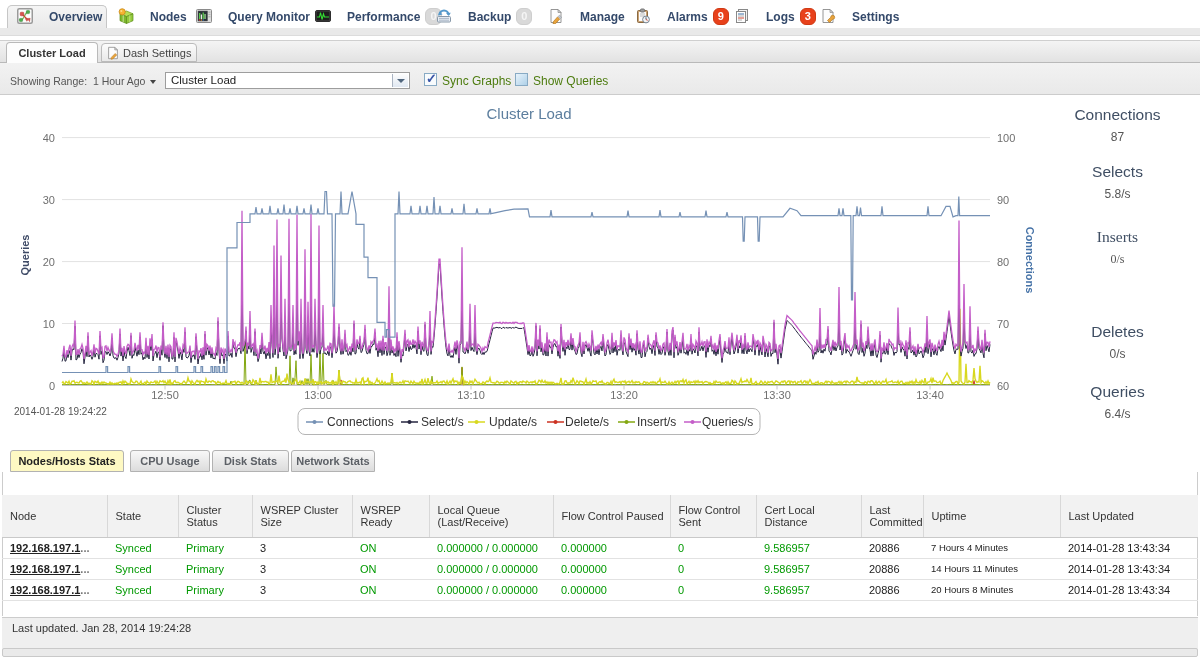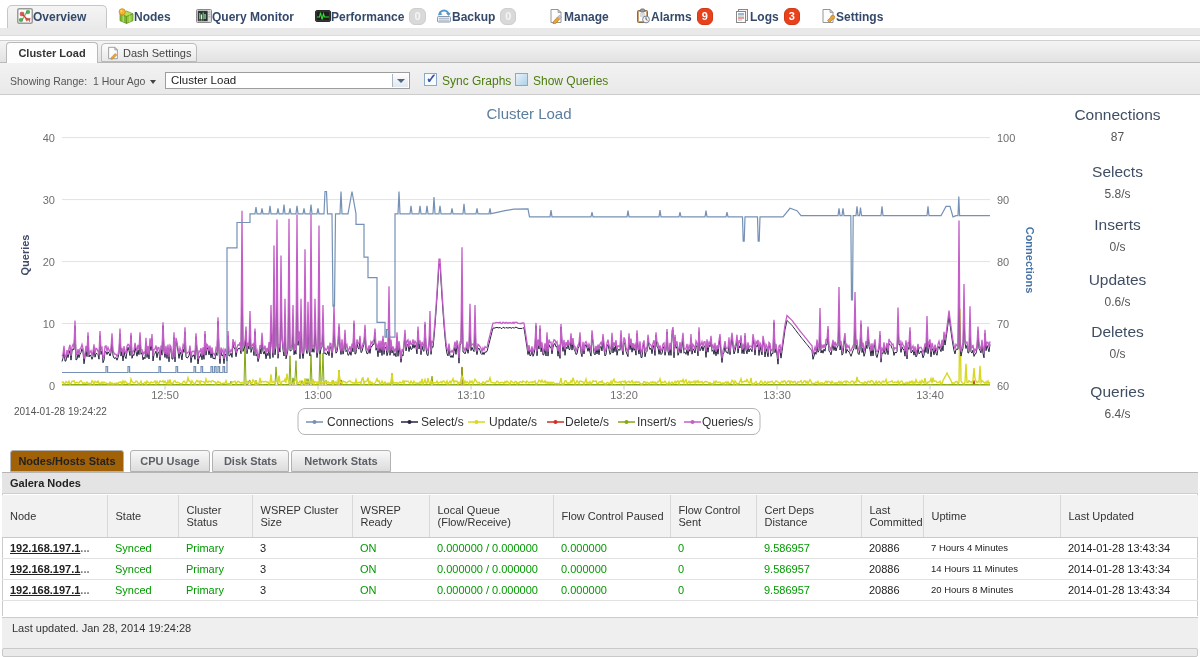--- a/index.html
+++ b/index.html
@@ -3,21 +3,21 @@
 <meta charset="utf-8">
 <style>
 * { margin:0; padding:0; box-sizing:border-box; }
 html,body { width:1200px; height:657px; background:#fff; font-family:"Liberation Sans",sans-serif; overflow:hidden; }
 #page { position:relative; width:1200px; height:657px; }
 
 #navstrip { position:absolute; left:0; top:28px; width:1200px; height:8px; background:#e9e9e9; border-bottom:1px solid #dcdcdc; }
 #navtab-active { position:absolute; left:7px; top:5px; width:100px; height:24px; background:linear-gradient(#f5f5f5,#e9e9e9); border:1px solid #c6c6c6; border-bottom:none; border-radius:5px 5px 0 0; }
 .navitem { position:absolute; top:8px; height:17px; white-space:nowrap; font-size:12px; font-weight:bold; color:#34496a; }
 .navitem svg { vertical-align:-3px; }
-.navitem .lbl { margin-left:0; }
+.navitem .lbl { margin-left:16px; }
 .badge { display:inline-block; margin-left:5px; min-width:9px; padding:1px 4px 2px; border-radius:6px; font-size:11px; text-align:center; vertical-align:1px;}
 .badge.gray { background:#d9d9d9; color:#f5f5f5; border:1px solid #cecece;}
 .badge.red { background:#e8411b; color:#fff; border:1px solid #d03a14;}
 
 #tabbar2 { position:absolute; left:0; top:40px; width:1200px; height:23px; background:linear-gradient(#f4f4f4,#e2e2e2); border-top:1px solid #cfcfcf; border-bottom:1px solid #b9b9b9; }
 .tab2 { position:absolute; font-size:11px; color:#333; }
 #tab2-active { left:6px; top:42px; height:21px; width:92px; background:#fdfdfd; border:1px solid #b9b9b9; border-bottom:none; border-radius:4px 4px 0 0; font-weight:bold; line-height:21px; text-align:center; z-index:2;}
 #tab2-dash { left:101px; top:43px; height:19px; width:96px; background:linear-gradient(#fcfcfc,#e8e8e8); border:1px solid #bbb; border-radius:4px 4px 0 0; line-height:19px; color:#444; padding-left:4px;}
 #tab2-dash svg { vertical-align:-3px; margin-right:3px;}
 
@@ -31,24 +31,24 @@
 .cb.checked { background:#f8fbfd; }
 .cb.checked:after { content:"\2713"; position:absolute; left:1px; top:-3px; font-size:13px; font-weight:bold; color:#3a55a8; }
 .cblbl { position:absolute; top:74px; font-size:12px; color:#4d7c0f; }
 
 .stat { position:absolute; left:1055px; width:125px; text-align:center; }
 .stat .t { font-size:15.5px; color:#3f4e63; }
 .stat .v { font-size:12px; color:#555; margin-top:6px; }
 
 #btabs { position:absolute; left:0; top:450px; width:1200px; height:22px; }
 .btab { position:absolute; top:0; height:22px; font-size:11px; font-weight:bold; color:#5c6066; background:linear-gradient(#f8f8f8,#dcdcdc); border:1px solid #b2b2b2; border-radius:3px 3px 0 0; line-height:21px; text-align:center; }
-#btab1 { left:10px; width:114px; background:#a16207; color:#222; z-index:2;}
+#btab1 { left:10px; width:114px; background:#fef9c3; color:#222; z-index:2;}
 #btab2 { left:130px; width:80px; }
 #btab3 { left:212px; width:77px; }
-#btab4 { left:291px; width:100px; }
+#btab4 { left:291px; width:84px; }
 #gnbar { position:absolute; left:2px; top:472px; width:1196px; height:22px; background:#e4e4e4; border-top:1px solid #b5b5b5; border-bottom:1px solid #cfcfcf; }
 #gnbar span { position:absolute; left:8px; top:4px; font-size:11px; font-weight:bold; color:#222; }
 table#gt { position:absolute; left:2px; top:495px; width:1196px; border-collapse:collapse; table-layout:fixed; font-size:11px; }
 #gt th { background:#f2f2f2; border-left:1px solid #d8d8d8; border-bottom:1px solid #c9c9c9; font-weight:normal; color:#333; text-align:left; padding:4px 4px 4px 8px; height:42px; vertical-align:middle; }
 #gt th:first-child { border-left:none; }
 #gt td { border-bottom:1px solid #e2e2e2; padding:4px 4px 4px 8px; height:21px; color:#222; white-space:nowrap; overflow:hidden; }
 #gt td.g { color:#090; }
 #gt td.node { font-weight:bold; text-decoration:underline; }
 #gt td.node .dots { text-decoration:none; color:#777; display:inline-block; }
 #gt td.up { font-size:9.5px; }
@@ -218,48 +218,41 @@
 </svg>
 
   <div class="stat" style="top:106px;">
       <div class="t">Connections</div>
       <div class="v">87</div>
     </div>
   <div class="stat" style="top:163px;">
       <div class="t">Selects</div>
       <div class="v">5.8/s</div>
     </div>
-  <div class="stat" style="top:216px;">
+  <div class="stat" style="top:228px;font-family:Liberation Serif, serif;">
       <div class="t">Inserts</div>
       <div class="v">0/s</div>
-    </div>
-  <div class="stat" style="top:271px;">
-      <div class="t">Updates</div>
-      <div class="v">0.6/s</div>
     </div>
   <div class="stat" style="top:323px;">
       <div class="t">Deletes</div>
       <div class="v">0/s</div>
     </div>
   <div class="stat" style="top:383px;">
       <div class="t">Queries</div>
       <div class="v">6.4/s</div>
     </div>
 
   <div id="sideL"></div>
     <div id="sideR"></div>
   <div id="btabs">
     <div class="btab" id="btab2">CPU Usage</div>
     <div class="btab" id="btab3">Disk Stats</div>
     <div class="btab" id="btab4">Network Stats</div>
     <div class="btab" id="btab1">Nodes/Hosts Stats</div>
   </div>
-  <div id="gnbar">
-      <span>Galera Nodes</span>
-    </div>
   <table id="gt">
     <colgroup>
       <col style="width:105px">
         <col style="width:71px">
         <col style="width:74px">
         <col style="width:100px">
       <col style="width:77px">
         <col style="width:124px">
         <col style="width:117px">
         <col style="width:86px">
@@ -268,24 +261,24 @@
         <col style="width:137px">
         <col>
     </colgroup>
     <tbody>
         <tr>
       <th>Node</th>
           <th>State</th>
           <th>Cluster Status</th>
           <th>WSREP Cluster Size</th>
           <th>WSREP Ready</th>
-      <th>Local Queue (Flow/Receive)</th>
+      <th>Local Queue (Last/Receive)</th>
           <th>Flow Control Paused</th>
           <th>Flow Control Sent</th>
-      <th>Cert Deps Distance</th>
+      <th>Cert Local Distance</th>
           <th>Last Committed</th>
           <th>Uptime</th>
           <th>Last Updated</th>
     </tr>
     <tr>
       <td class="node">192.168.197.1<span class="dots">...</span></td>
           <td class="g">Synced</td>
           <td class="g">Primary</td>
           <td>3</td>
       <td class="g">ON</td>

